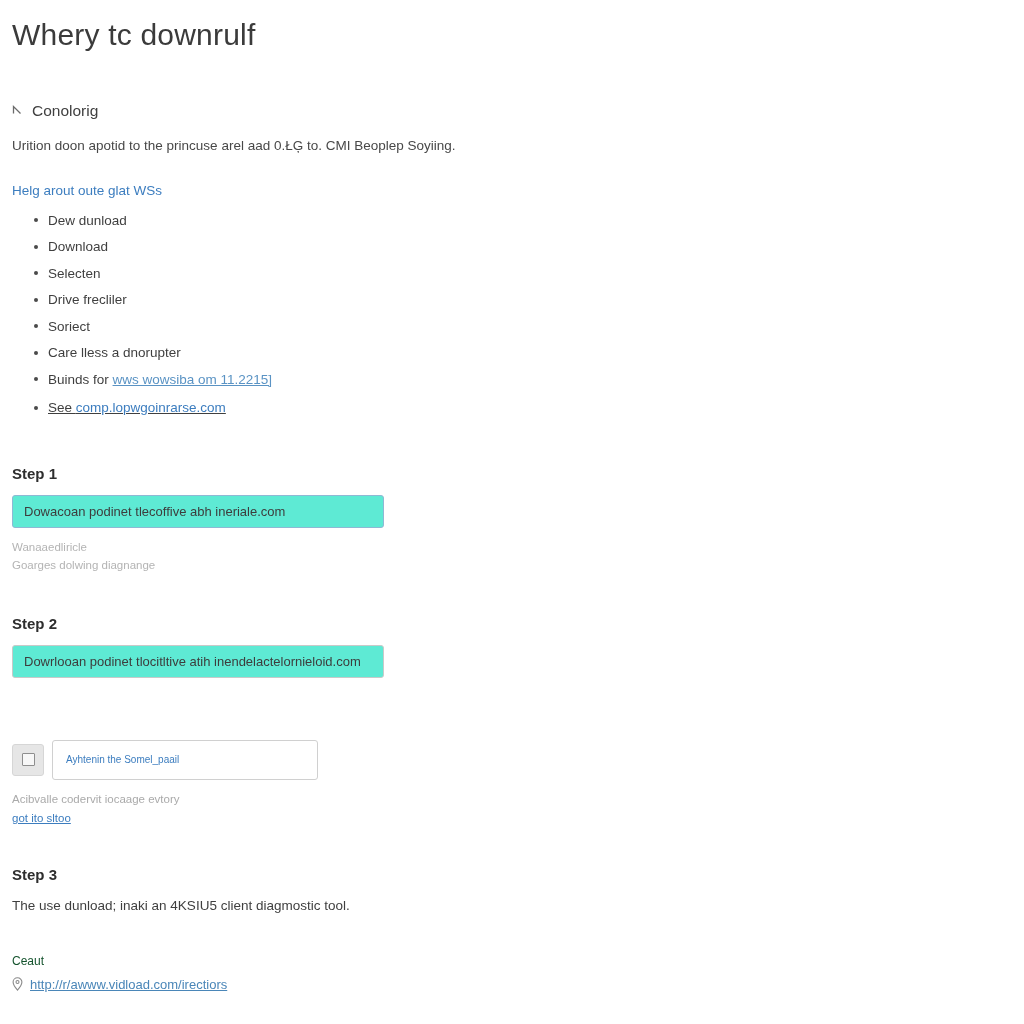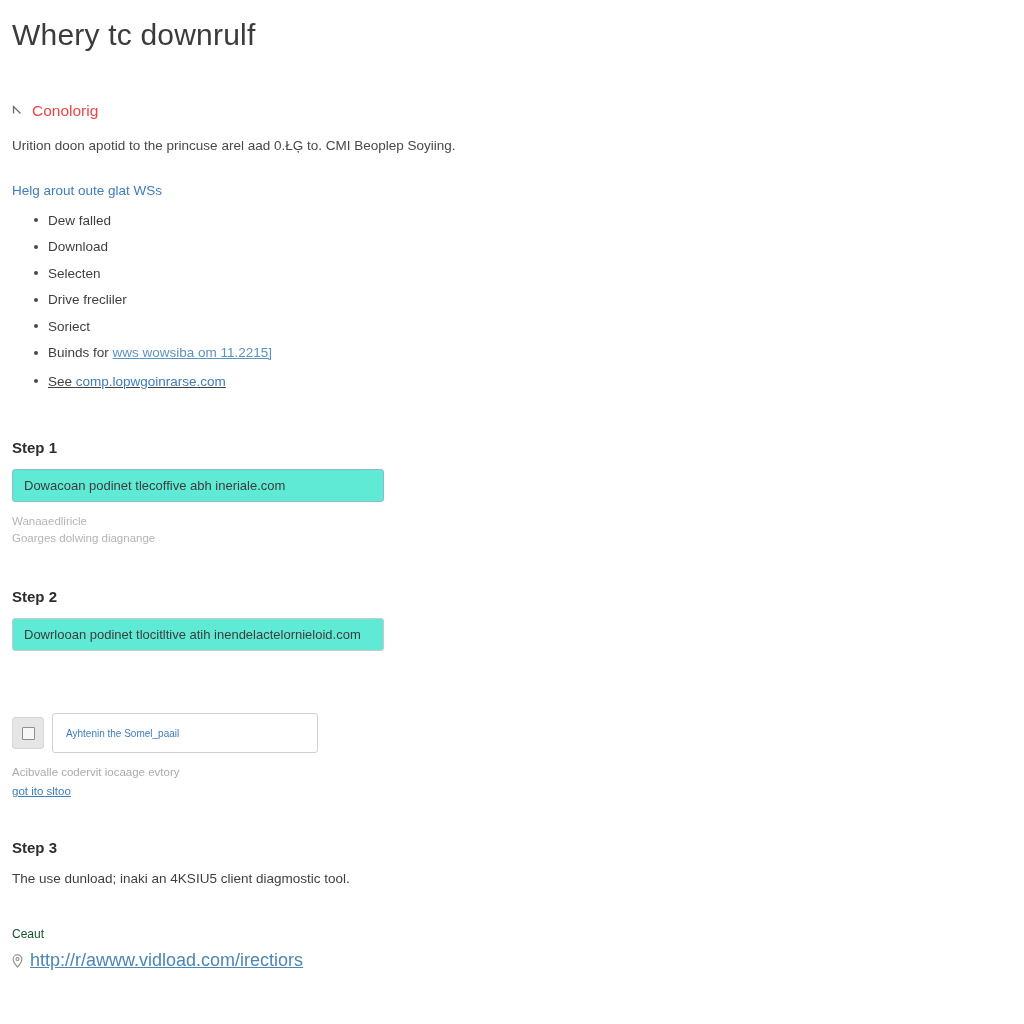--- a/index.html
+++ b/index.html
@@ -48,21 +48,21 @@
   .caret-icon {
     display: inline-block;
     width: 13px;
     height: 13px;
     position: relative;
     flex: 0 0 auto;
   }
   .caret-icon svg { display: block; }
   .section-head-label {
     font-size: 15.5px;
-    color: #ef4444;
+    color: #404040;
     font-weight: 400;
   }
 
   
   .intro-text {
     margin: 16px 0 0 0;
     font-size: 13.5px;
     color: #484848;
     line-height: 1.45;
   }
@@ -229,21 +229,21 @@
     gap: 7px;
     margin-top: 9px;
   }
   .pin-icon {
     width: 11px;
     height: 14px;
     flex: 0 0 auto;
     display: block;
   }
   .contact-link {
-    font-size: 18px;
+    font-size: 13px;
     color: #4a86b8;
     text-decoration: underline;
     cursor: pointer;
   }
 </style>
 </head>
 <body>
 
 <div class="page">
   <div class="content">
@@ -257,25 +257,26 @@
         </svg>
       </span>
       <span class="section-head-label">Conolorig</span>
     </div>
 
     <p class="intro-text">Urition doon apotid to the princuse arel aad 0.ŁĢ to. CMI Beoplep Soyiing.</p>
 
     <a class="help-link">Helg arout oute glat WSs</a>
 
     <ul class="bullets">
-      <li><span>Dew falled</span></li>
+      <li><span>Dew dunload</span></li>
       <li><span>Download</span></li>
       <li><span>Selecten</span></li>
       <li><span>Drive frecliler</span></li>
       <li><span>Soriect</span></li>
+      <li><span>Care lless a dnorupter</span></li>
       <li><span>Buinds for </span><a class="inline-link">wws wowsiba om 11.2215]</a></li>
       <li class="spaced"><span>See </span><a class="inline-link-plain">comp.lopwgoinrarse.com</a></li>
     </ul>
 
     <div class="step-1">
       <div class="step-title">Step 1</div>
       <input class="text-input focused" type="text" value="Dowacoan podinet tlecoffive abh ineriale.com" style="">
       <div class="helper-text">
         <div>Wanaaedliricle</div>
         <div>Goarges dolwing diagnange</div>

